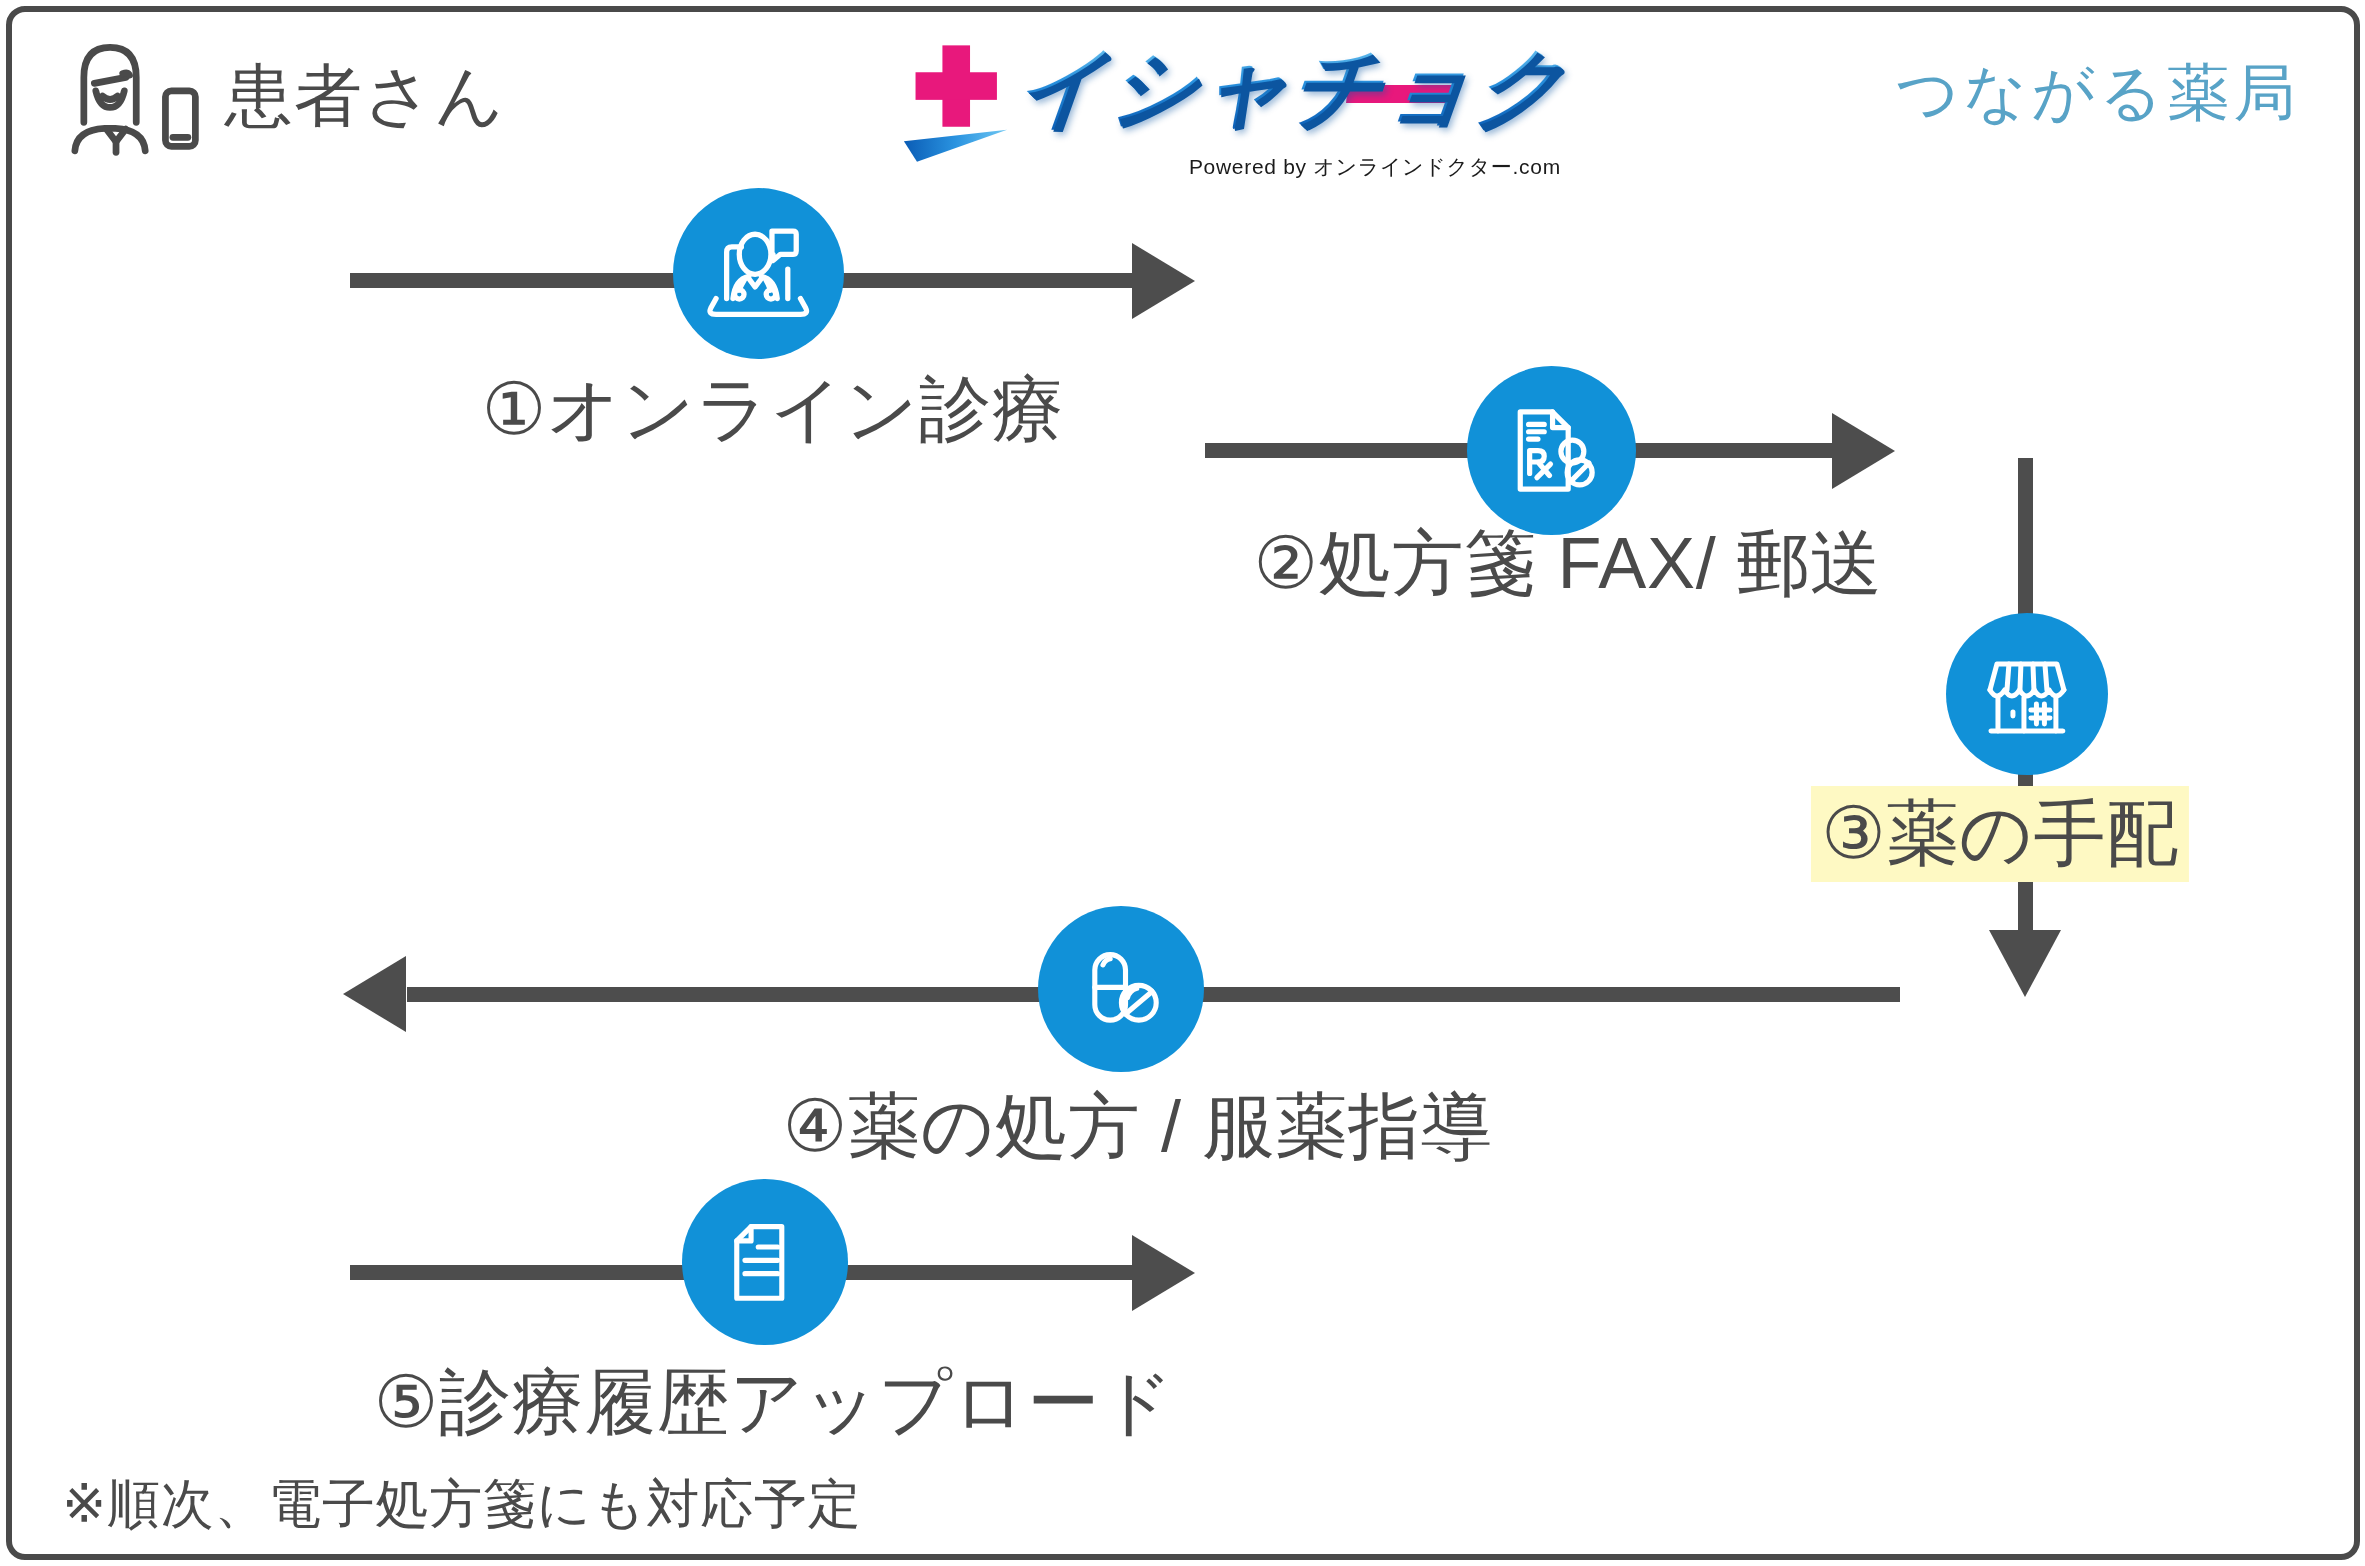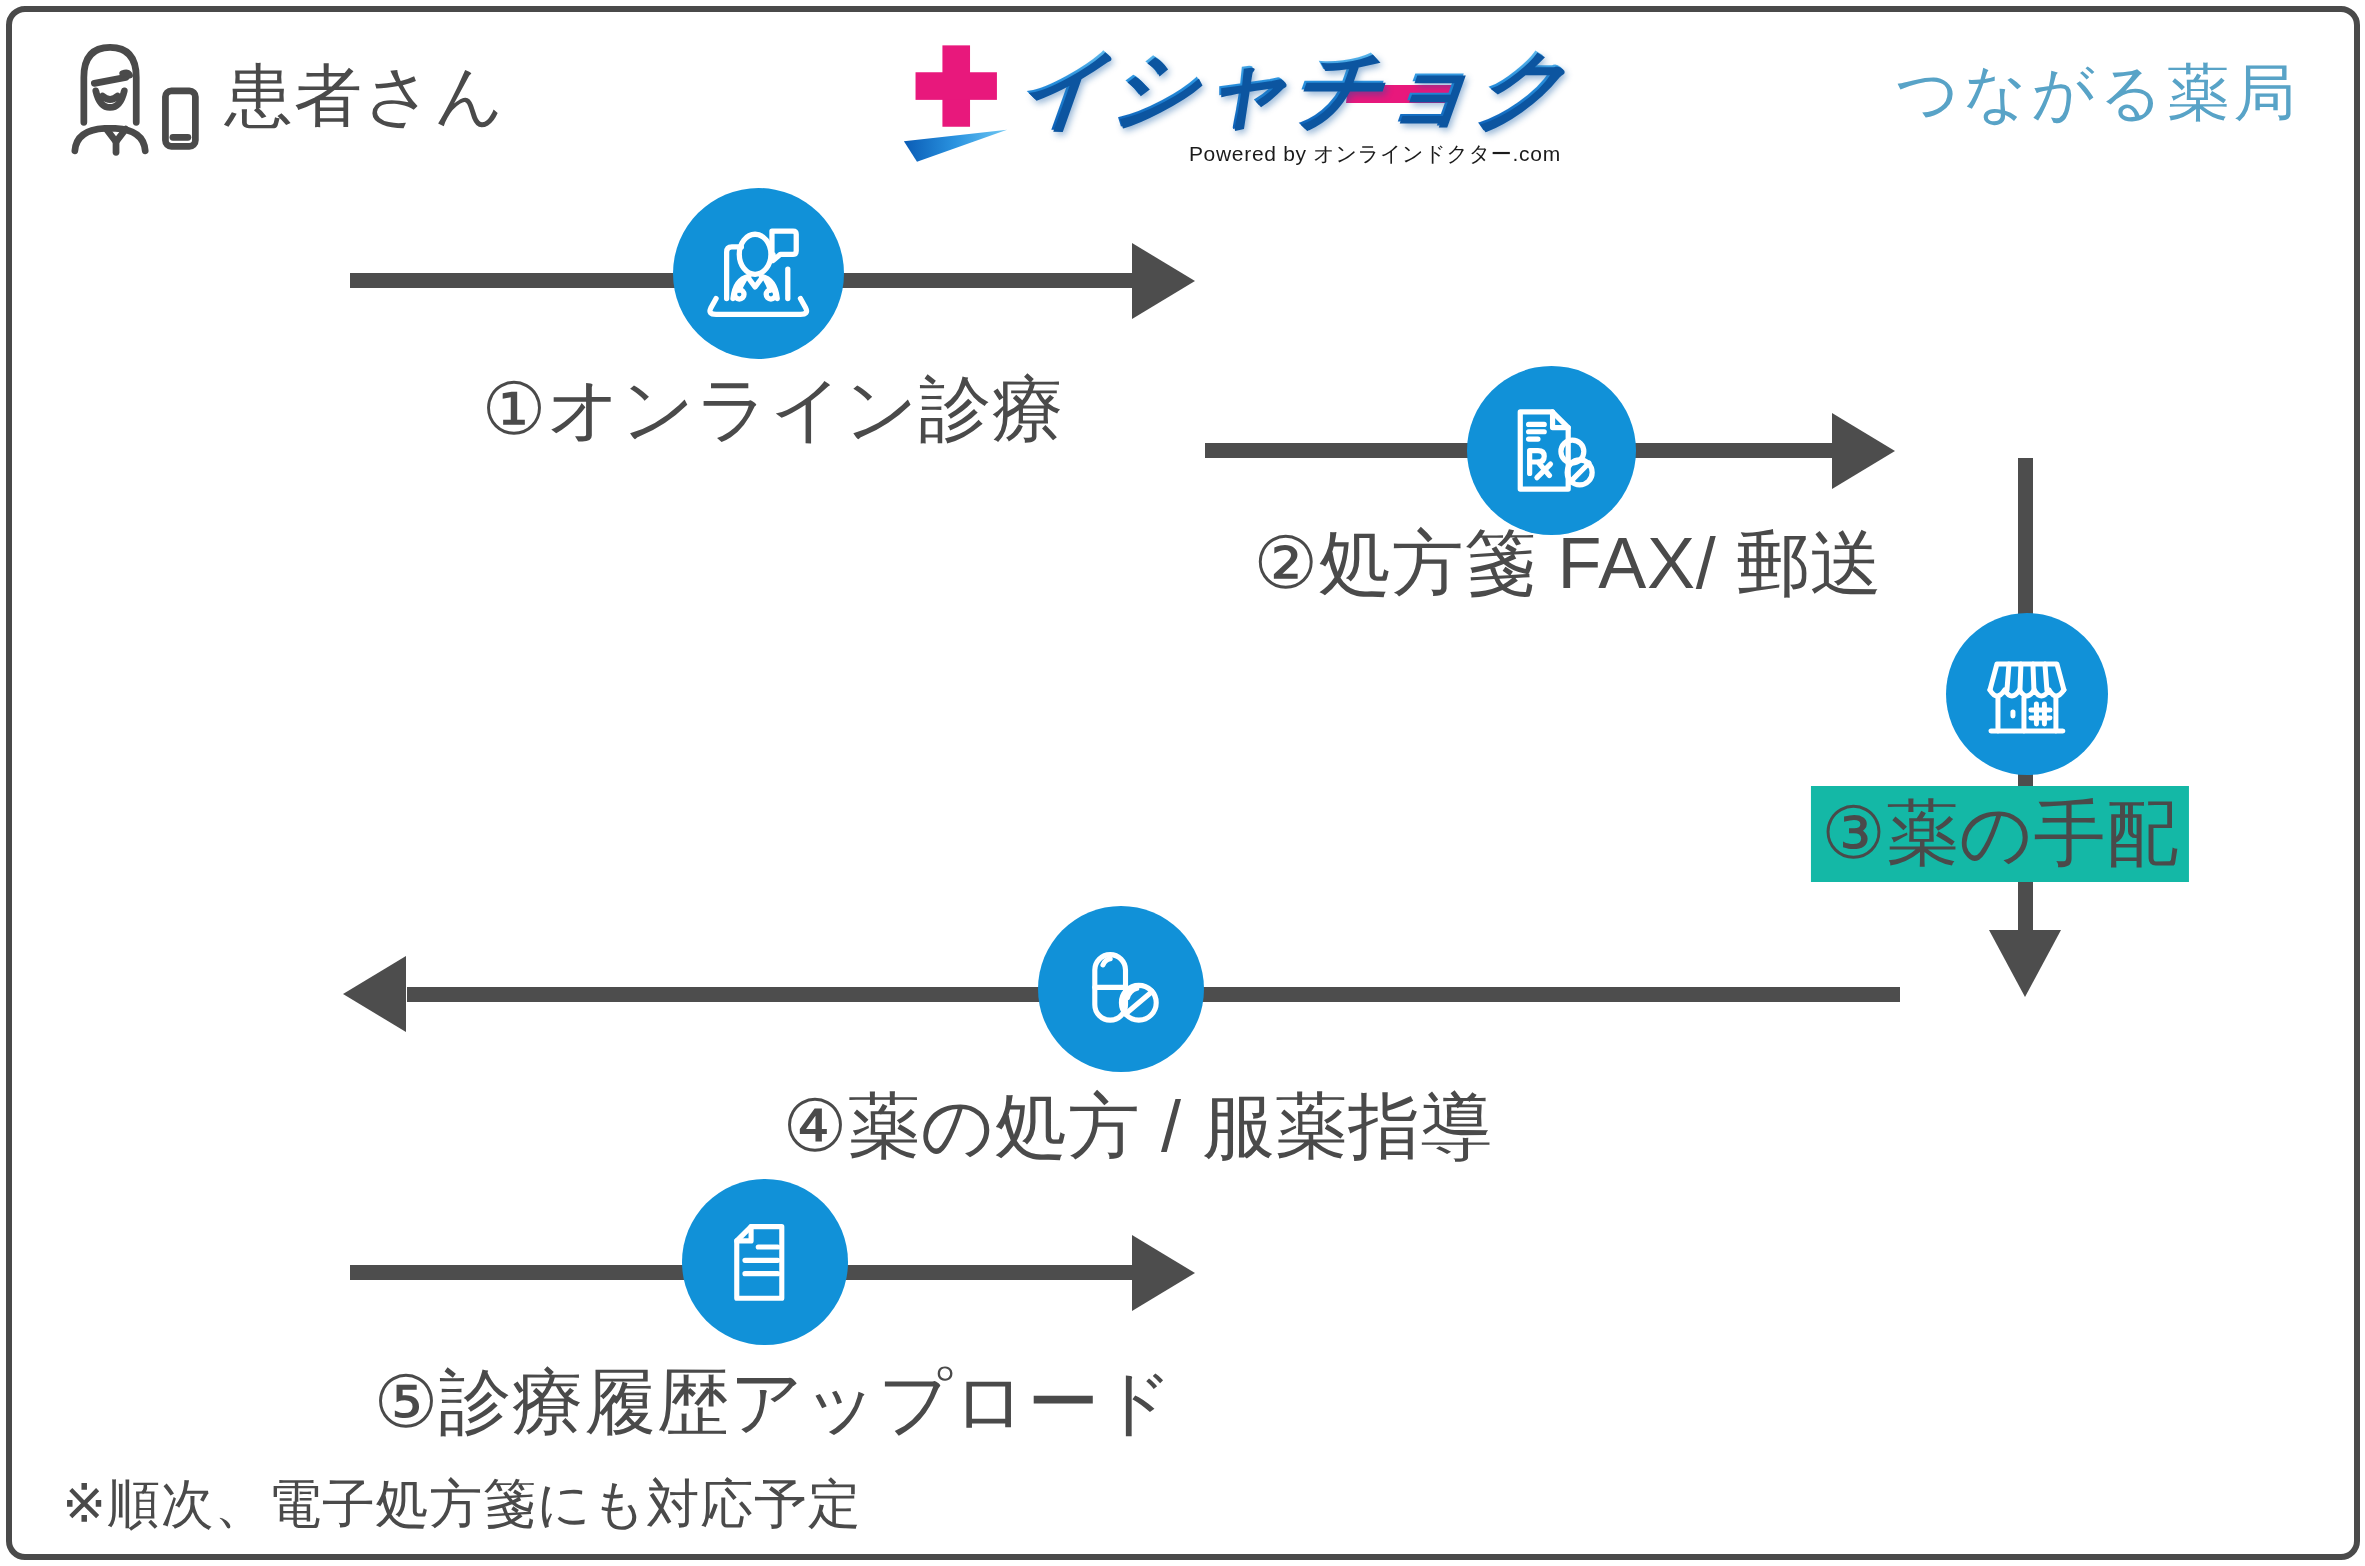--- a/index.html
+++ b/index.html
@@ -32,39 +32,39 @@
     text-shadow:2.2px 2.2px 0 #0c55a0,4.4px 5.1px 7.3px rgba(12,85,160,.45);
     white-space:nowrap;
   }
   @supports ((-webkit-background-clip:text) or (background-clip:text)){
     .logo-text{
       background:linear-gradient(180deg,#6fc7f2 0%,#2a93e0 45%,#0a5cb5 100%);
       -webkit-background-clip:text;background-clip:text;color:transparent;
     }
   }
   .logo-pink-bar{position:absolute;left:330px;top:44px;width:109px;height:17.5px;background:var(--logo-pink);z-index:0;transform:skewX(-6deg);}
-  .powered-by{position:relative;z-index:1;text-align:right;font-size:21px;color:#1b1b1b;letter-spacing:0.7px;margin-top:7px;padding-right:5.8px;white-space:nowrap;}
+  .powered-by{position:relative;z-index:1;text-align:right;font-size:21px;color:#1b1b1b;letter-spacing:0.7px;margin-top:20px;padding-right:5.8px;white-space:nowrap;}
   .pharmacy-label{
     position:absolute;right:66px;top:51px;font-size:62px;font-weight:normal;
     color:var(--pharmacy-blue);letter-spacing:4.4px;white-space:nowrap;z-index:5;
   }
   
   .shaft{position:absolute;background:var(--arrow-gray);z-index:1;}
   .head{position:absolute;width:0;height:0;z-index:1;}
   .head-right{border-top:38px solid transparent;border-bottom:38px solid transparent;border-left:63px solid var(--arrow-gray);}
   .head-left{border-top:38px solid transparent;border-bottom:38px solid transparent;border-right:63px solid var(--arrow-gray);}
   .head-down{border-left:36px solid transparent;border-right:36px solid transparent;border-top:67px solid var(--arrow-gray);}
   
   .step-circle{position:absolute;border-radius:50%;background:var(--accent-blue);display:flex;align-items:center;justify-content:center;z-index:3;}
   .step-circle svg{width:74%;height:74%;}
   .step-label{
     position:absolute;transform:translateX(-50%);font-size:72px;font-weight:500;
     color:var(--text-gray);white-space:nowrap;z-index:4;letter-spacing:0.7px;
   }
-  .bg-white{background:#14b8a6;padding:0 10.2px;}
+  .bg-white{background:#fef9c3;padding:0 10.2px;}
   .footnote{position:absolute;left:62px;top:1458px;font-size:53px;font-weight:500;color:var(--text-gray);letter-spacing:0.7px;z-index:5;margin-top:11px;}
   .icon-stroke{fill:none;stroke:#fff;stroke-width:5;stroke-linecap:round;stroke-linejoin:round;}
   .person-stroke{fill:none;stroke:var(--text-gray);stroke-width:9;stroke-linecap:round;stroke-linejoin:round;}
 </style>
 </head>
 <body>
 
 <div id="canvas">
   <div class="frame"></div>
 

